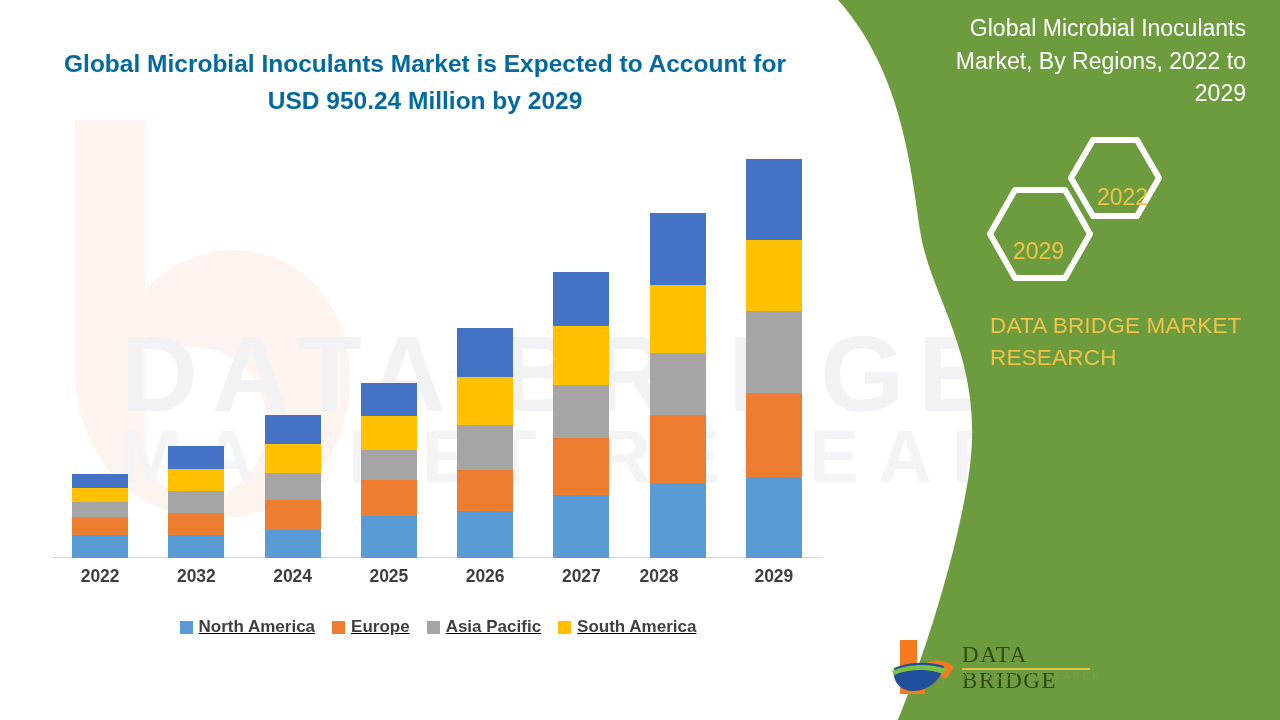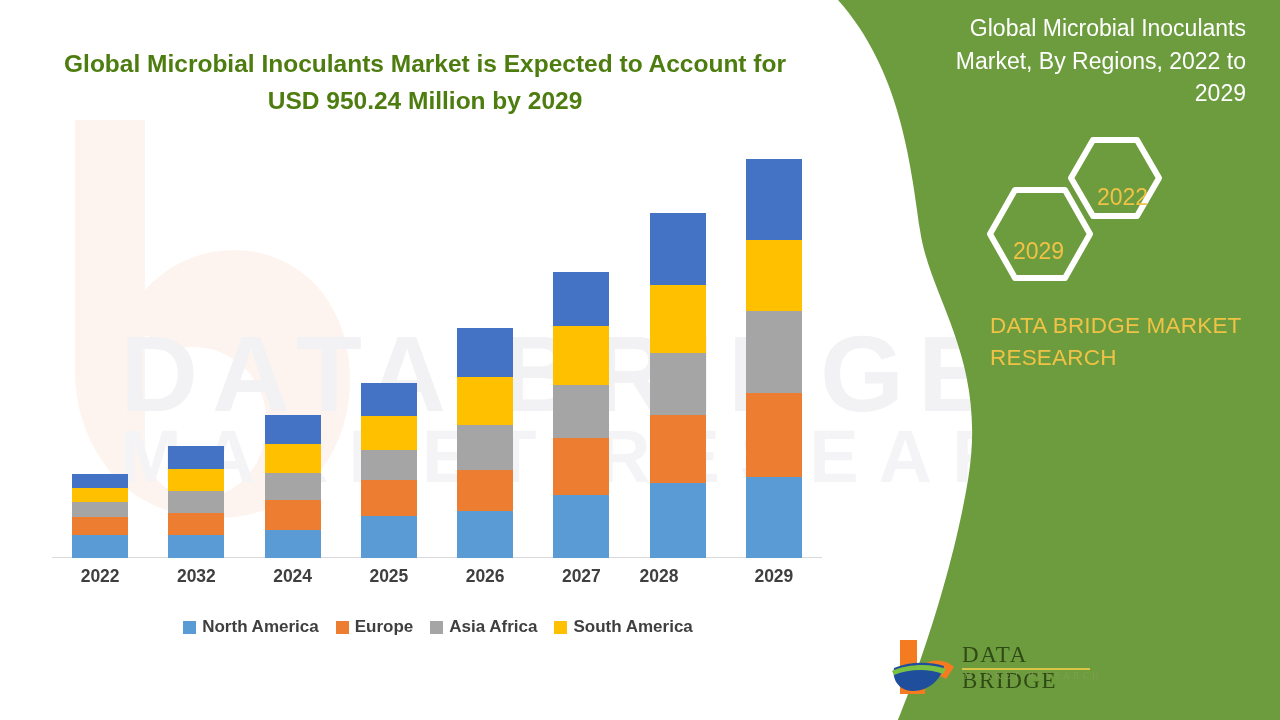--- a/index.html
+++ b/index.html
@@ -42,21 +42,21 @@
 
   
   .chart-title {
     position: absolute;
     left: 40px; top: 46px;
     width: 770px;
     text-align: center;
     font-size: 24.5px;
     font-weight: 700;
     line-height: 1.5;
-    color: #4d7c0f;
+    color: #0369a1;
   }
 
   .plot {
     position: absolute;
     left: 52px; top: 150px;
     width: 770px; height: 408px;
   }
   .axis-line {
     position: absolute;
     left: 0; bottom: 0;
@@ -88,21 +88,21 @@
 
   .legend {
     position: absolute;
     left: 52px; top: 617px;
     width: 772px;
     display: flex;
     align-items: center;
     justify-content: center;
     gap: 17px;
   }
-  .legend-item { display: flex; align-items: center; gap: 6px; }
+  .legend-item { display: flex; align-items: center; gap: 6px; text-decoration: underline; }
   .legend-swatch { width: 13px; height: 13px; flex: none; }
   .legend-label { font-size: 17px; font-weight: 700; color: #3f3f3f; white-space: nowrap; }
 
   .footer-left {
     position: absolute;
     left: 56px; top: 684px;
     font-size: 12.5px;
     font-family: "Liberation Serif", serif;
     color: #2b2b2b;
     white-space: nowrap;
@@ -276,21 +276,21 @@
       <div class="legend-item">
         <span class="legend-swatch" style="background: rgb(91, 155, 213);"></span>
         <span class="legend-label">North America</span>
       </div>
       <div class="legend-item">
         <span class="legend-swatch" style="background: rgb(237, 125, 49);"></span>
         <span class="legend-label">Europe</span>
       </div>
       <div class="legend-item">
         <span class="legend-swatch" style="background: rgb(165, 165, 165);"></span>
-        <span class="legend-label">Asia Africa</span>
+        <span class="legend-label">Asia Pacific</span>
       </div>
       <div class="legend-item">
         <span class="legend-swatch" style="background: rgb(255, 192, 0);"></span>
         <span class="legend-label">South America</span>
       </div>
     </div>
 
 
   <svg class="green-panel" viewBox="0 0 1280 720" preserveAspectRatio="none">
     <path d="M838 0 H1280 V720 H898 C898 720 948 600 968 480 C988 360 930 300 920 230 C910 160 900 70 838 0 Z" fill="#6d9c3e"></path>

